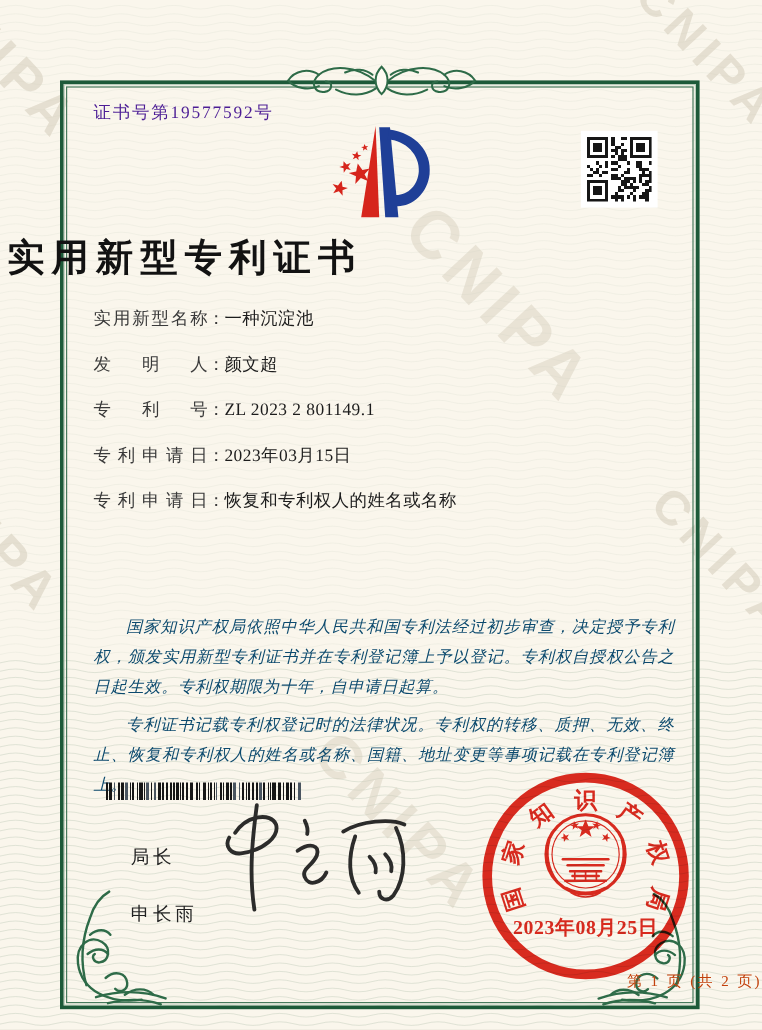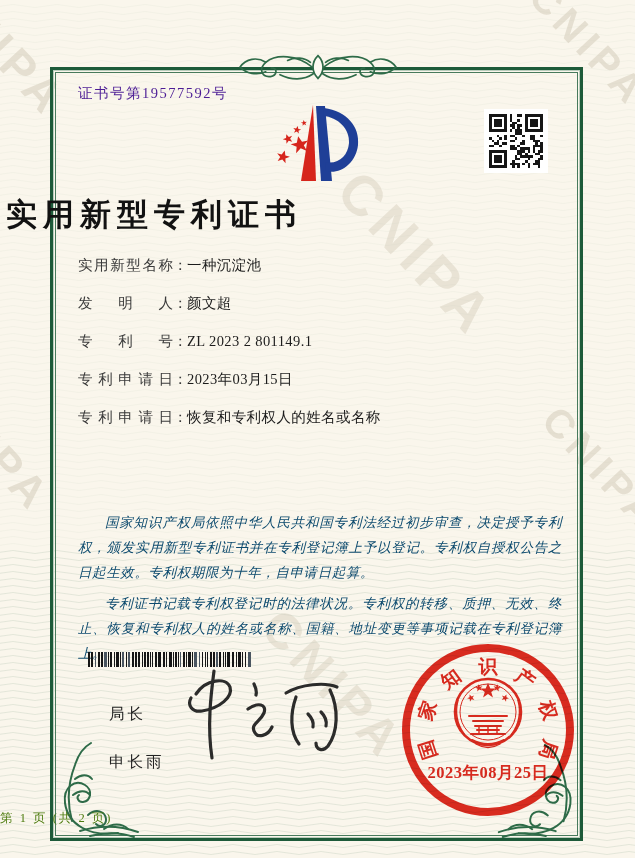--- a/index.html
+++ b/index.html
@@ -72,21 +72,21 @@
   .seal-chars span{
     position:absolute;left:50%;top:50%;font-size:19px;color:var(--seal-red,#dc2015);
     font-family:"Liberation Sans","DejaVu Sans",sans-serif;
   }
   .emblem{position:absolute;left:44px;top:26px;width:84px;height:90px}
   .seal-date{
     position:absolute;left:0;right:0;top:118px;text-align:center;font-size:16.5px;font-weight:700;
     color:var(--seal-red,#dc2015);letter-spacing:.5px;
   }
   
-  .footer{position:absolute;left:0;right:0;top:810px;text-align:left;font-size:12.5px;color:#4d7c0f;letter-spacing:2px}
+  .footer{position:absolute;left:0;right:0;top:810px;text-align:right;font-size:12.5px;color:#c2410c;letter-spacing:2px}
 </style>
 </head>
 <body>
 
 <svg width="0" height="0" style="position:absolute">
   <defs>
     <path id="star5" d="M0,-10 2.94,-3.09 10,-3.09 4.05,1.18 6.18,8.09 0,3.82 -6.18,8.09 -4.05,1.18 -10,-3.09 -2.94,-3.09 Z"></path>
   </defs>
 </svg>
 

